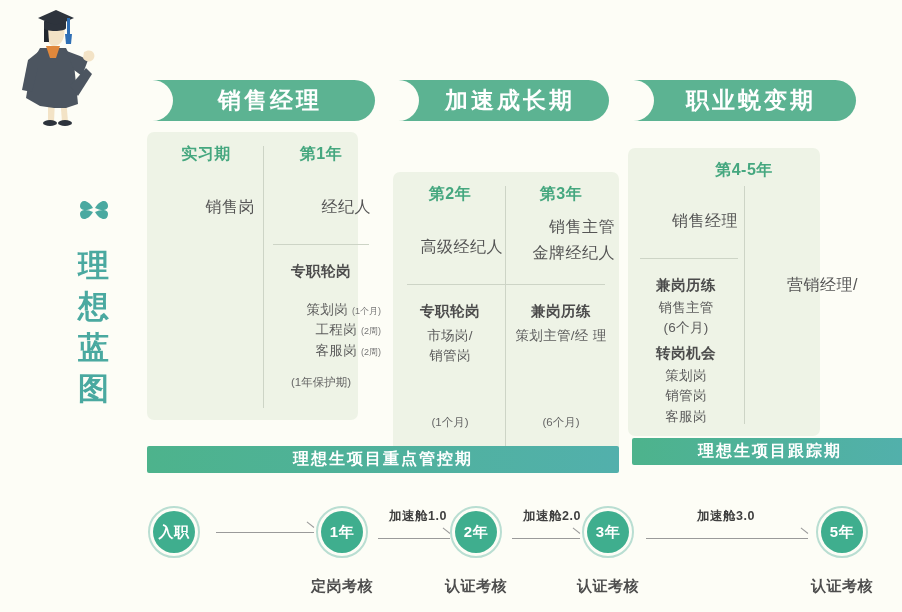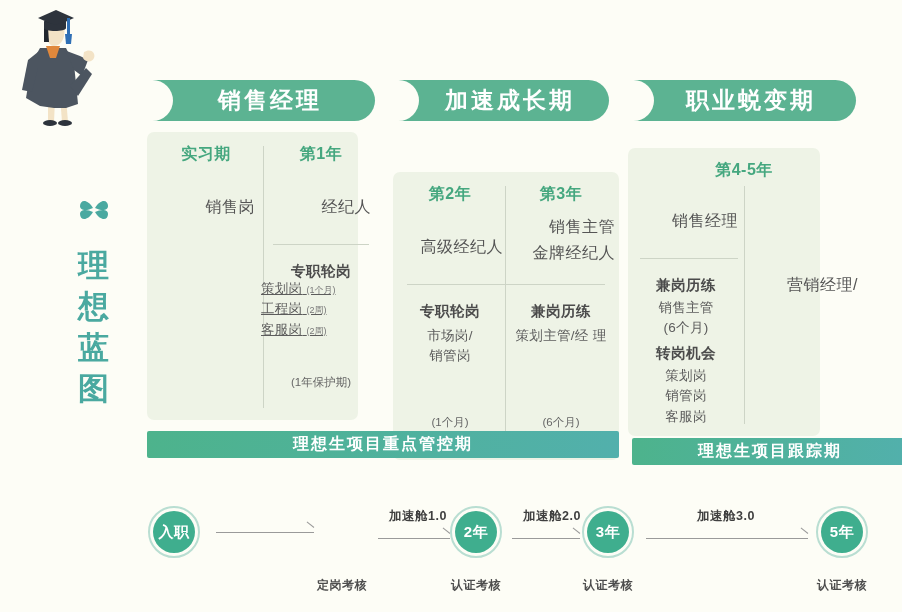--- a/index.html
+++ b/index.html
@@ -87,21 +87,21 @@
     display:flex;align-items:center;justify-content:center;
     color:#fff;font-size:15px;font-weight:700;letter-spacing:0.5px;
   }
   .arrow{position:absolute;height:10px;}
   .arrow .ln{position:absolute;left:0;top:5px;height:1px;background:#9a9a9a;width:100%;}
   .arrow .hd{
     position:absolute;right:0;top:0px;width:9px;height:1px;background:#9a9a9a;
     transform:rotate(38deg);transform-origin:right center;
   }
   .gatelbl{
-    position:absolute;color:#4d4d4d;font-size:12px;font-weight:700;
+    position:absolute;color:#4d4d4d;font-size:15px;font-weight:700;
     text-align:center;letter-spacing:0.5px;
   }
   .acclbl{
     position:absolute;color:#3f3f3f;font-size:12.5px;font-weight:700;
     text-align:center;letter-spacing:0.5px;
   }
 </style>
 </head>
 <body>
 
@@ -161,21 +161,21 @@
   <div class="panel" style="left:147px;top:132px;width:211px;height:288px;">
     <div class="vdiv" style="left:116px;top:14px;height:262px;"></div>
 
     <div class="colhead" style="left:10px;top:12px;width:98px;">实习期</div>
     <div class="maintxt" style="left:10px;top:62px;width:98px;">销售岗</div>
 
     <div class="colhead" style="left:124px;top:12px;width:100px;">第1年</div>
     <div class="maintxt" style="left:124px;top:62px;width:100px;">经纪人</div>
     <div class="hdiv" style="left:126px;top:112px;width:96px;"></div>
     <div class="subttl" style="left:124px;top:130px;width:100px;">专职轮岗</div>
-    <div class="subtxt" style="left:114px;top:147px;width:120px;text-align:left;text-decoration:underline;">
+    <div class="subtxt" style="left:114px;top:168px;width:120px;text-align:right;">
       <div>
         <span>策划岗</span>
         <span class="tiny">(1个月)</span>
       </div>
       <div>
         <span>工程岗</span>
         <span class="tiny">(2周)</span>
       </div>
       <div>
         <span>客服岗</span>
@@ -236,35 +236,38 @@
       <div>策划岗</div>
       <div>销管岗</div>
       <div>客服岗</div>
     </div>
 
     <div class="maintxt" style="left:122px;top:122px;width:108px;line-height:1.85;">
       <div>营销经理/</div>
     </div>
   </div>
 
-  <div class="phasebar pb1" style="left:147px;top:431px;width:472px;">
+  <div class="phasebar pb1" style="left:147px;top:446px;width:472px;">
     <span>理想生项目重点管控期</span>
   </div>
   <div class="phasebar pb2" style="left:632px;top:438px;width:276px;">
     <span>理想生项目跟踪期</span>
   </div>
 
   <div class="node" style="left:148px;top:506px;">
     <div class="dot">入职</div>
   </div>
   <div class="arrow" style="left:216px;top:527px;width:98px;">
     <div class="ln"></div>
       <div class="hd"></div>
   </div>
 
+  <div class="node" style="left:316px;top:506px;">
+    <div class="dot">1年</div>
+  </div>
   <div class="acclbl" style="left:370px;top:508px;width:96px;">加速舱1.0</div>
   <div class="arrow" style="left:378px;top:533px;width:72px;">
     <div class="ln"></div>
       <div class="hd"></div>
   </div>
   <div class="gatelbl" style="left:306px;top:577px;width:72px;">定岗考核</div>
 
   <div class="node" style="left:450px;top:506px;">
     <div class="dot">2年</div>
   </div>

